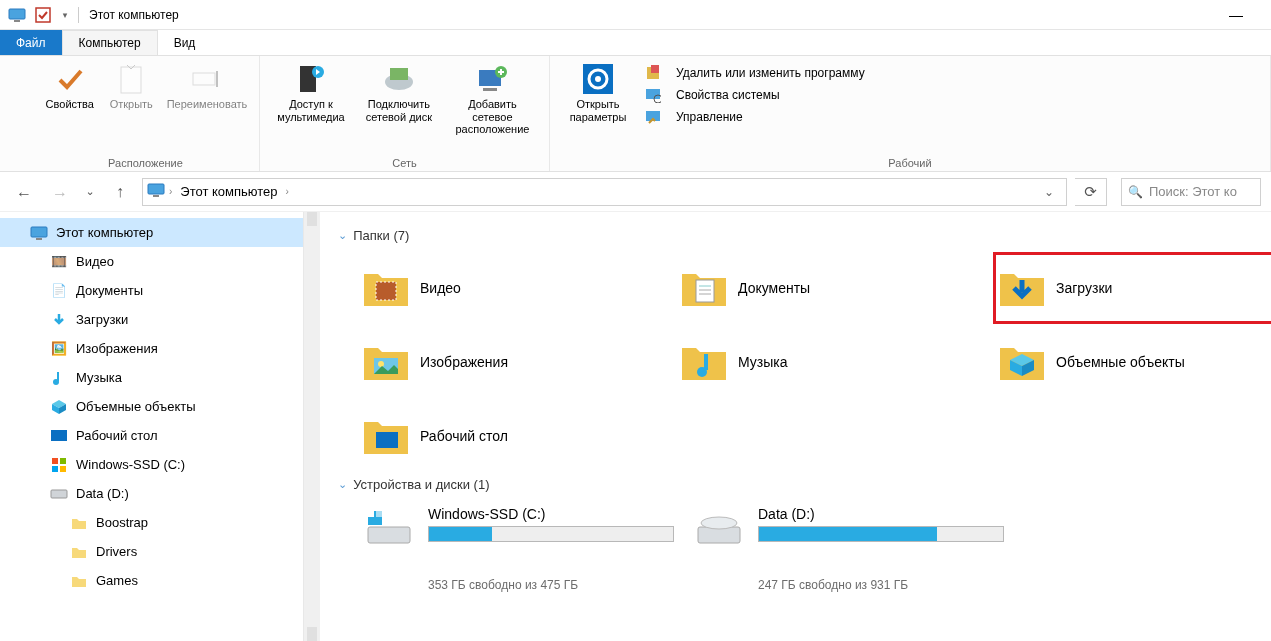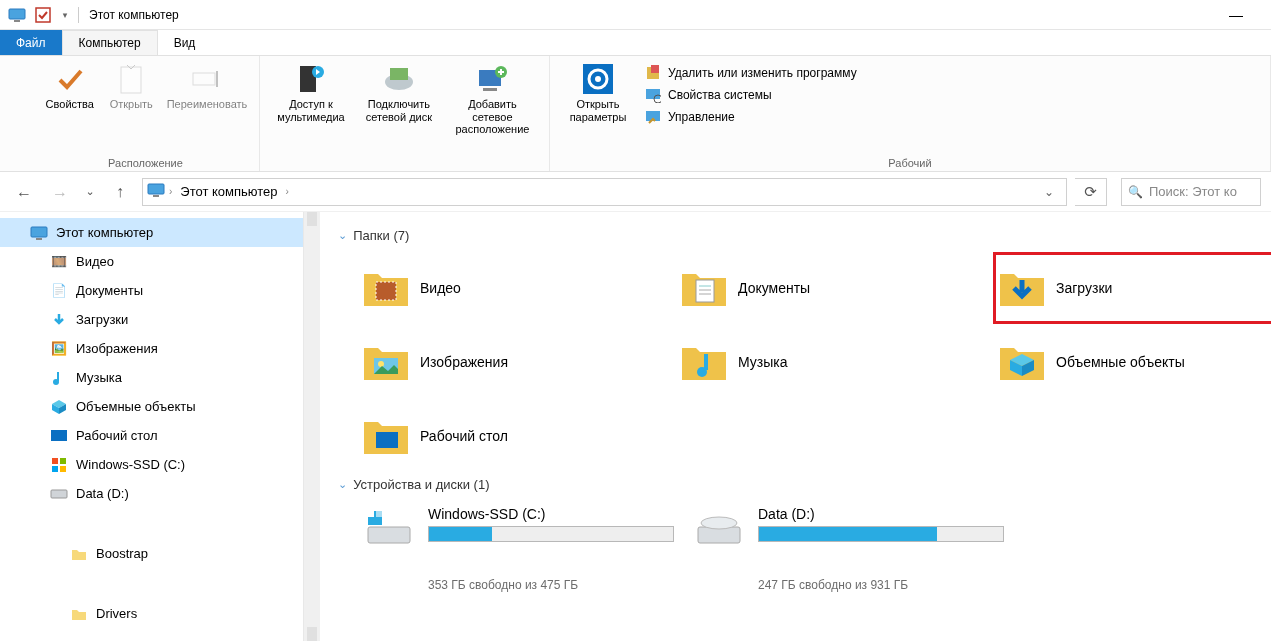--- a/index.html
+++ b/index.html
@@ -22,42 +22,42 @@
 
 .ribbon { height: 116px; display: flex; background: #fcfcfc; border-bottom: 1px solid #e1e1e1; }
 .ribbon-group { display: flex; flex-direction: column; border-right: 1px solid #e8e8e8; padding: 4px 8px 2px; }
 .ribbon-group .buttons { flex: 1; display: flex; align-items: flex-start; gap: 2px; }
 .ribbon-btn { display: flex; flex-direction: column; align-items: center; justify-content: flex-start; padding: 2px 4px; width: 72px; text-align: center; cursor: pointer; }
 .ribbon-btn .ico { width: 34px; height: 34px; display: flex; align-items: center; justify-content: center; margin-bottom: 2px; }
 .ribbon-btn .lbl { font-size: 11px; line-height: 1.15; }
 .ribbon-group .grp-label { text-align: center; font-size: 11px; color: #666; padding-top: 2px; }
 
 .sys-list { display: flex; flex-direction: column; gap: 4px; padding: 4px 4px 0 4px; }
-.sys-item { display: flex; align-items: center; gap: 6px; font-size: 12px; cursor: pointer; }
+.sys-item { display: flex; align-items: center; gap: 14px; font-size: 12px; cursor: pointer; }
 .sys-item .si-ico { width: 18px; height: 18px; display: flex; align-items: center; justify-content: center; }
 
 
 .addrbar { height: 40px; display: flex; align-items: center; padding: 0 10px; gap: 8px; border-bottom: 1px solid #f0f0f0; }
 .nav-arrow { width: 28px; height: 28px; display: flex; align-items: center; justify-content: center; color: #555; font-size: 16px; cursor: pointer; }
 .addr-path { flex: 1; height: 28px; border: 1px solid #d0d0d0; display: flex; align-items: center; padding: 0 4px; gap: 4px; }
 .addr-path .crumb { display: flex; align-items: center; gap: 4px; font-size: 13px; padding: 0 4px; cursor: pointer; }
 .addr-path .sep { color: #888; font-size: 10px; }
 .addr-dd { margin-left: auto; color: #666; padding: 0 8px; cursor: pointer; }
 .refresh { width: 32px; height: 28px; border: 1px solid #d0d0d0; border-left: none; display: flex; align-items: center; justify-content: center; color: #555; cursor: pointer; font-size: 15px;}
 .search { width: 140px; height: 28px; border: 1px solid #d0d0d0; display: flex; align-items: center; padding: 0 6px; color: #888; gap: 6px; margin-left: 6px; }
 .search .ph { font-size: 13px; white-space: nowrap; overflow: hidden; }
 
 
 .main { display: flex; height: calc(641px - 30px - 26px - 116px - 40px); }
 .tree-wrap { width: 320px; position: relative; display: flex; }
 .tree { flex: 1; overflow: hidden; padding: 6px 0; }
 .tree-item { display: flex; align-items: center; height: 29px; padding-left: 30px; gap: 8px; cursor: pointer; font-size: 13px; }
 .tree-item.selected { background: #cce8ff; }
 .tree-item.indent1 { padding-left: 50px; }
-.tree-item.indent2 { padding-left: 70px; margin-top: 31px; }
+.tree-item.indent2 { padding-left: 70px; }
 .tree-item .ti-ico { width: 18px; height: 18px; display: flex; align-items: center; justify-content: center; flex-shrink: 0; }
 .tree-scroll { width: 17px; background: #f0f0f0; border-left: 1px solid #e8e8e8; position: relative; }
 .tree-scroll::before, .tree-scroll::after { content: ""; position: absolute; left: 3px; right: 3px; height: 14px; background: #e0e0e0; }
 .tree-scroll::before { top: 0; }
 .tree-scroll::after { bottom: 0; }
 
 .content { flex: 1; padding: 10px 0 0 10px; overflow: hidden; }
 .section-hdr { display: flex; align-items: center; gap: 6px; font-size: 13px; color: #333; margin: 6px 0 10px 8px; cursor: pointer; }
 .section-hdr .chev { color: #5a9bd4; font-size: 11px; }
 
@@ -172,20 +172,21 @@
               <rect x="4" y="6" width="22" height="16" fill="#3a7bbf"></rect>
               <rect x="8" y="24" width="14" height="3" fill="#888"></rect>
               <circle cx="26" cy="8" r="6" fill="#5cb85c"></circle>
               <path d="M26 5 v6 M23 8 h6" stroke="#fff" stroke-width="2"></path>
             </svg>
           </span>
         <span class="lbl" style="white-space:pre-line;">Добавить сетевое
 расположение</span>
       </div>
     </div>
+    <div class="grp-label">Сеть</div>
   </div>
 
   <div class="ribbon-group" style="flex:1;">
     <div class="buttons">
       <div class="ribbon-btn" style="width:80px;">
         <span class="ico">
             <svg width="34" height="34" viewBox="0 0 34 34">
               <rect x="2" y="2" width="30" height="30" fill="#0a6fc2"></rect>
               <circle cx="17" cy="17" r="9" fill="none" stroke="#fff" stroke-width="3"></circle>
               <circle cx="17" cy="17" r="3" fill="#fff"></circle>

